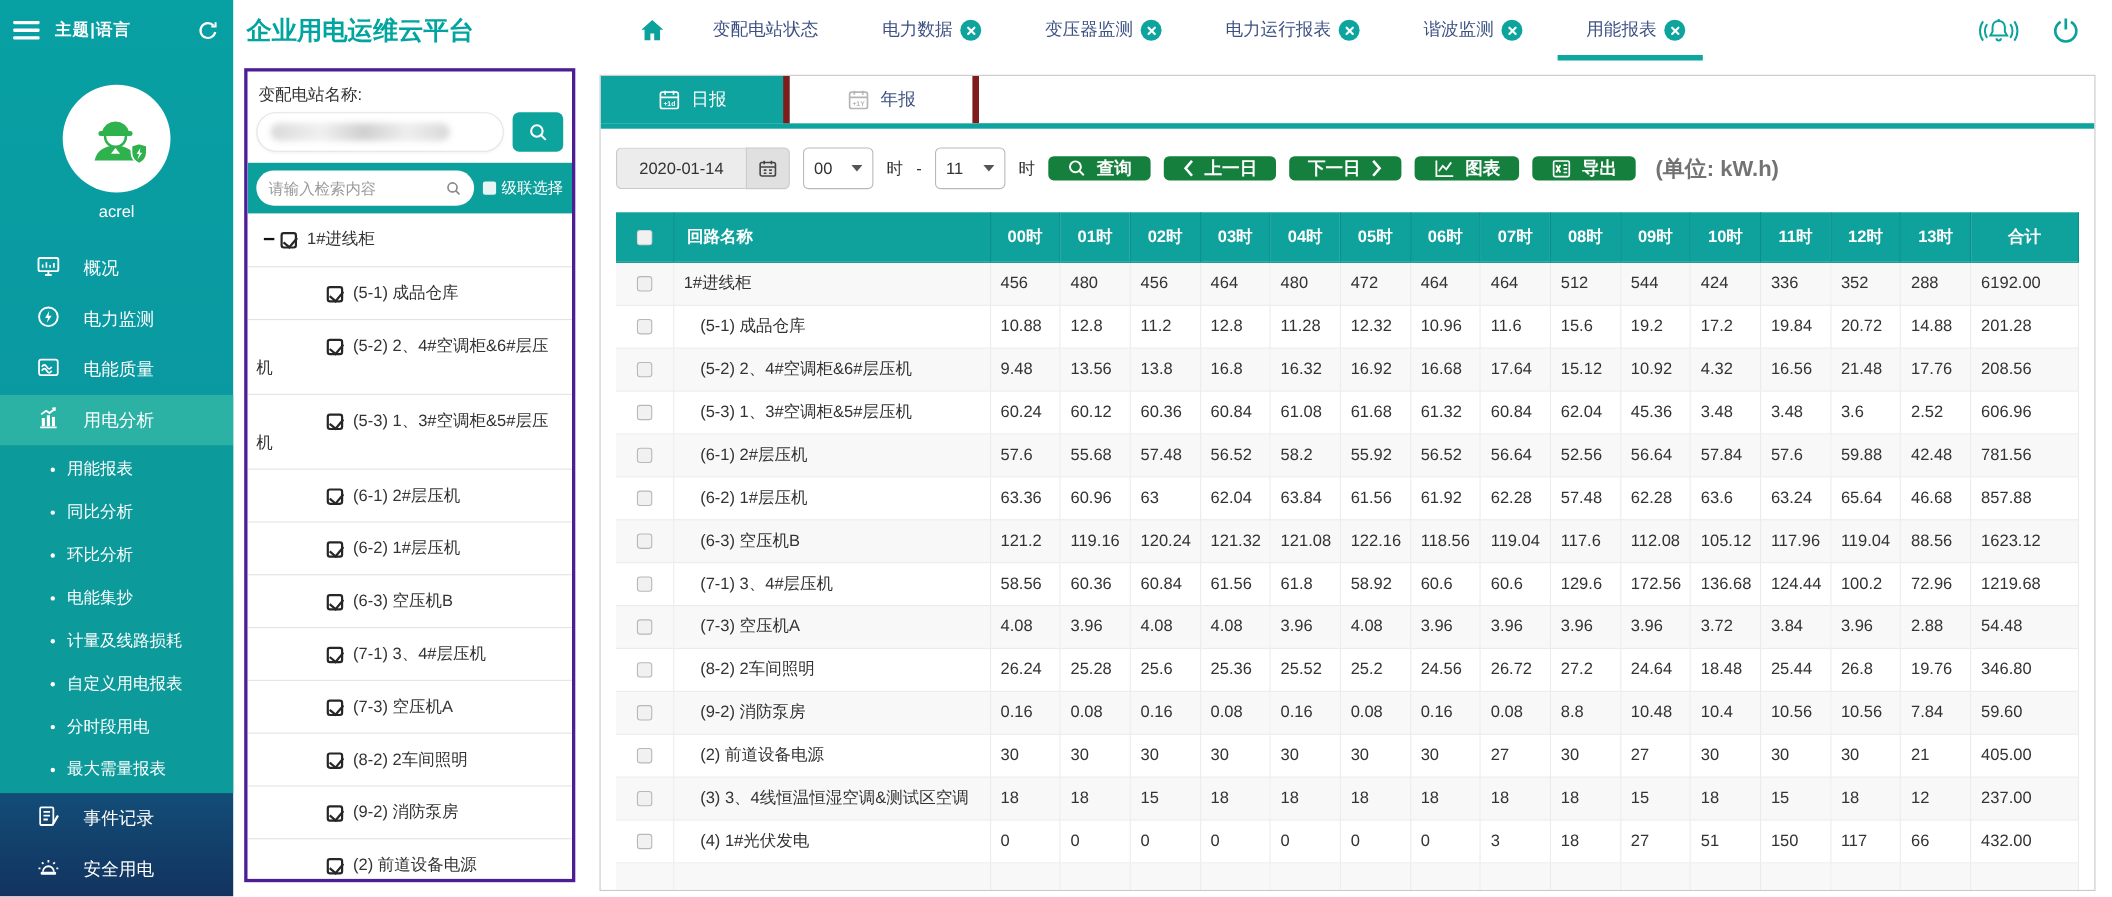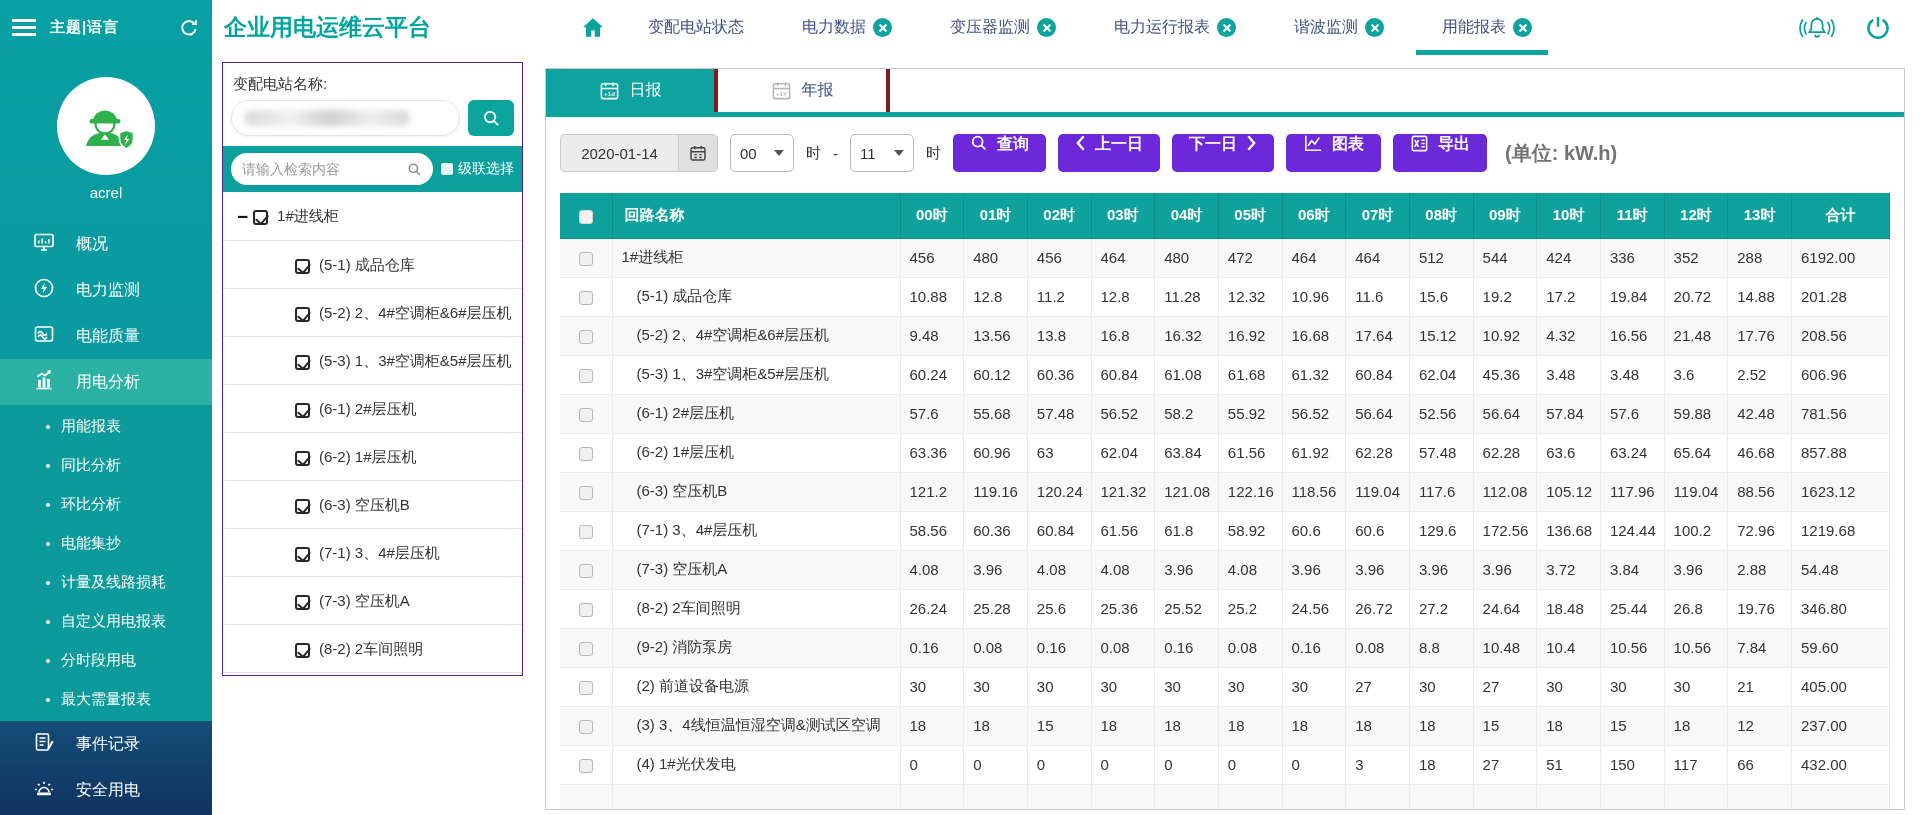--- a/index.html
+++ b/index.html
@@ -45,22 +45,22 @@
     width:10px; height:2px; background:#fff; border-radius:1px; }
   .close-icon::before { transform:rotate(45deg); }
   .close-icon::after  { transform:rotate(-45deg); }
   .topbar-right { margin-left:auto; display:flex; align-items:center; gap:26px; padding-right:28px; }
   .topbar-right > * { cursor:pointer; display:flex; }
 
   .content { flex:1; display:flex; min-height:0; }
 
   
   .tree-col { flex:0 0 321px; width:321px; }
-  .tree-box { margin:7px 10px 0 10px; border:1px solid #4c1d95; background:#fff;
-    height:614px; overflow:hidden; display:flex; flex-direction:column; }
+  .tree-box { margin:7px 10px 0 10px; border:3px solid #4c1d95; background:#fff;
+    height:740px; overflow:hidden; display:flex; flex-direction:column; }
   .station-label { font-size:15px; color:#333; padding:12px 10px 6px; }
   .station-row { display:flex; align-items:center; gap:8px; padding:0 8px 10px; }
   .blur-input { flex:1; height:36px; border:1px solid #e4e4e4; border-radius:18px;
     display:flex; align-items:center; padding:0 12px; background:#fff; box-shadow:0 1px 3px rgba(0,0,0,.06); }
   .blur-blob { width:82%; height:16px; border-radius:8px; filter:blur(3px);
     background:linear-gradient(90deg,#d9d9d9,#f0f0f0 28%,#cfcfcf 52%,#eeeeee 76%,#d8d8d8); }
   .station-search-btn { width:46px; height:36px; flex:0 0 46px; background:#0da49d; border:none;
     border-radius:6px; display:flex; align-items:center; justify-content:center; cursor:pointer; }
   .tree-toolbar { background:#0ba09c; flex:0 0 46px; height:46px; display:flex; align-items:center;
     padding:0 8px; gap:8px; }
@@ -82,41 +82,41 @@
     position:relative; vertical-align:-4px; margin-right:9px; text-indent:0; background:#fff; }
   .tree-cb::after { content:""; position:absolute; left:3px; top:0px; width:6px; height:10px;
     border-right:2.5px solid #262626; border-bottom:2.5px solid #262626; transform:rotate(40deg); }
 
   
   .main-col { flex:1; min-width:0; }
   .main-panel { margin:13px 15px 0 12px; border:1px solid #c9c9c9; background:#fff;
     height:742px; overflow:hidden; }
   .report-tabs { display:flex; border-bottom:5px solid #0ea39e; height:48px; }
   .report-tab { width:172px; flex:0 0 172px; display:flex; align-items:center; justify-content:center;
-    gap:10px; font-size:16px; color:#3d5182; border-right:4px solid #7f1d1d; cursor:pointer; background:#fff; }
+    gap:10px; font-size:16px; color:#3d5182; border-right:6px solid #7f1d1d; cursor:pointer; background:#fff; }
   .report-tab .ticon { color:#b5b5b5; display:flex; }
   .report-tab.active { background:#0ea39e; color:#fff; }
   .report-tab.active .ticon { color:#fff; }
   .rt-filler { flex:1; }
 
   .toolbar { display:flex; align-items:center; gap:12px; padding:17px 14px 21px; }
   .date-group { display:flex; cursor:pointer; }
   .date-input { width:118px; height:38px; background:#ececec; border:1px solid #c9c9c9; border-right:none;
     border-radius:5px 0 0 5px; display:flex; align-items:center; justify-content:center;
     font-size:15px; color:#333; }
   .date-btn { width:40px; height:38px; background:#e0e0e0; border:1px solid #c9c9c9;
     border-radius:0 5px 5px 0; display:flex; align-items:center; justify-content:center; cursor:pointer; }
   .hour-select { width:64px; height:38px; border:1px solid #b9b9b9; border-radius:5px; background:#fff;
     display:flex; align-items:center; justify-content:space-between; padding:0 9px;
     font-size:15px; color:#333; cursor:pointer; }
   .arrow-down { width:0; height:0; border-left:5px solid transparent; border-right:5px solid transparent;
     border-top:6px solid #555; }
   .tb-label { font-size:15px; color:#333; }
-  .btn { height:38px; background:#6d28d9; color:#fff; border:none; border-radius:5px; font-size:16px;
-    font-weight:bold; display:flex; gap:9px; padding:0 17px; cursor:pointer;
+  .btn { height:22px; background:#15803d; color:#fff; border:none; border-radius:5px; font-size:16px;
+    font-weight:bold; display:flex; align-items:center; gap:9px; padding:0 17px; cursor:pointer;
     font-family:inherit; white-space:nowrap; }
   .unit-label { font-size:20px; font-weight:bold; color:#737373; margin-left:6px; white-space:nowrap; }
 
   .table-wrap { margin:0 14px; }
   table { width:100%; border-collapse:collapse; table-layout:fixed; }
   thead th { background:#0fa19c; color:#fff; font-size:15px; font-weight:bold; height:45px;
     border-right:1px solid #0c8f8a; border-bottom:1px solid #0c8f8a;margin-top:34px; }
   th.col-name { text-align:left; padding-left:12px; }
   th.col-hour, th.col-total, th.col-cb { text-align:center; }
   tbody td { height:39px; font-size:15px; color:#333; border-bottom:1px solid #ebebeb;

